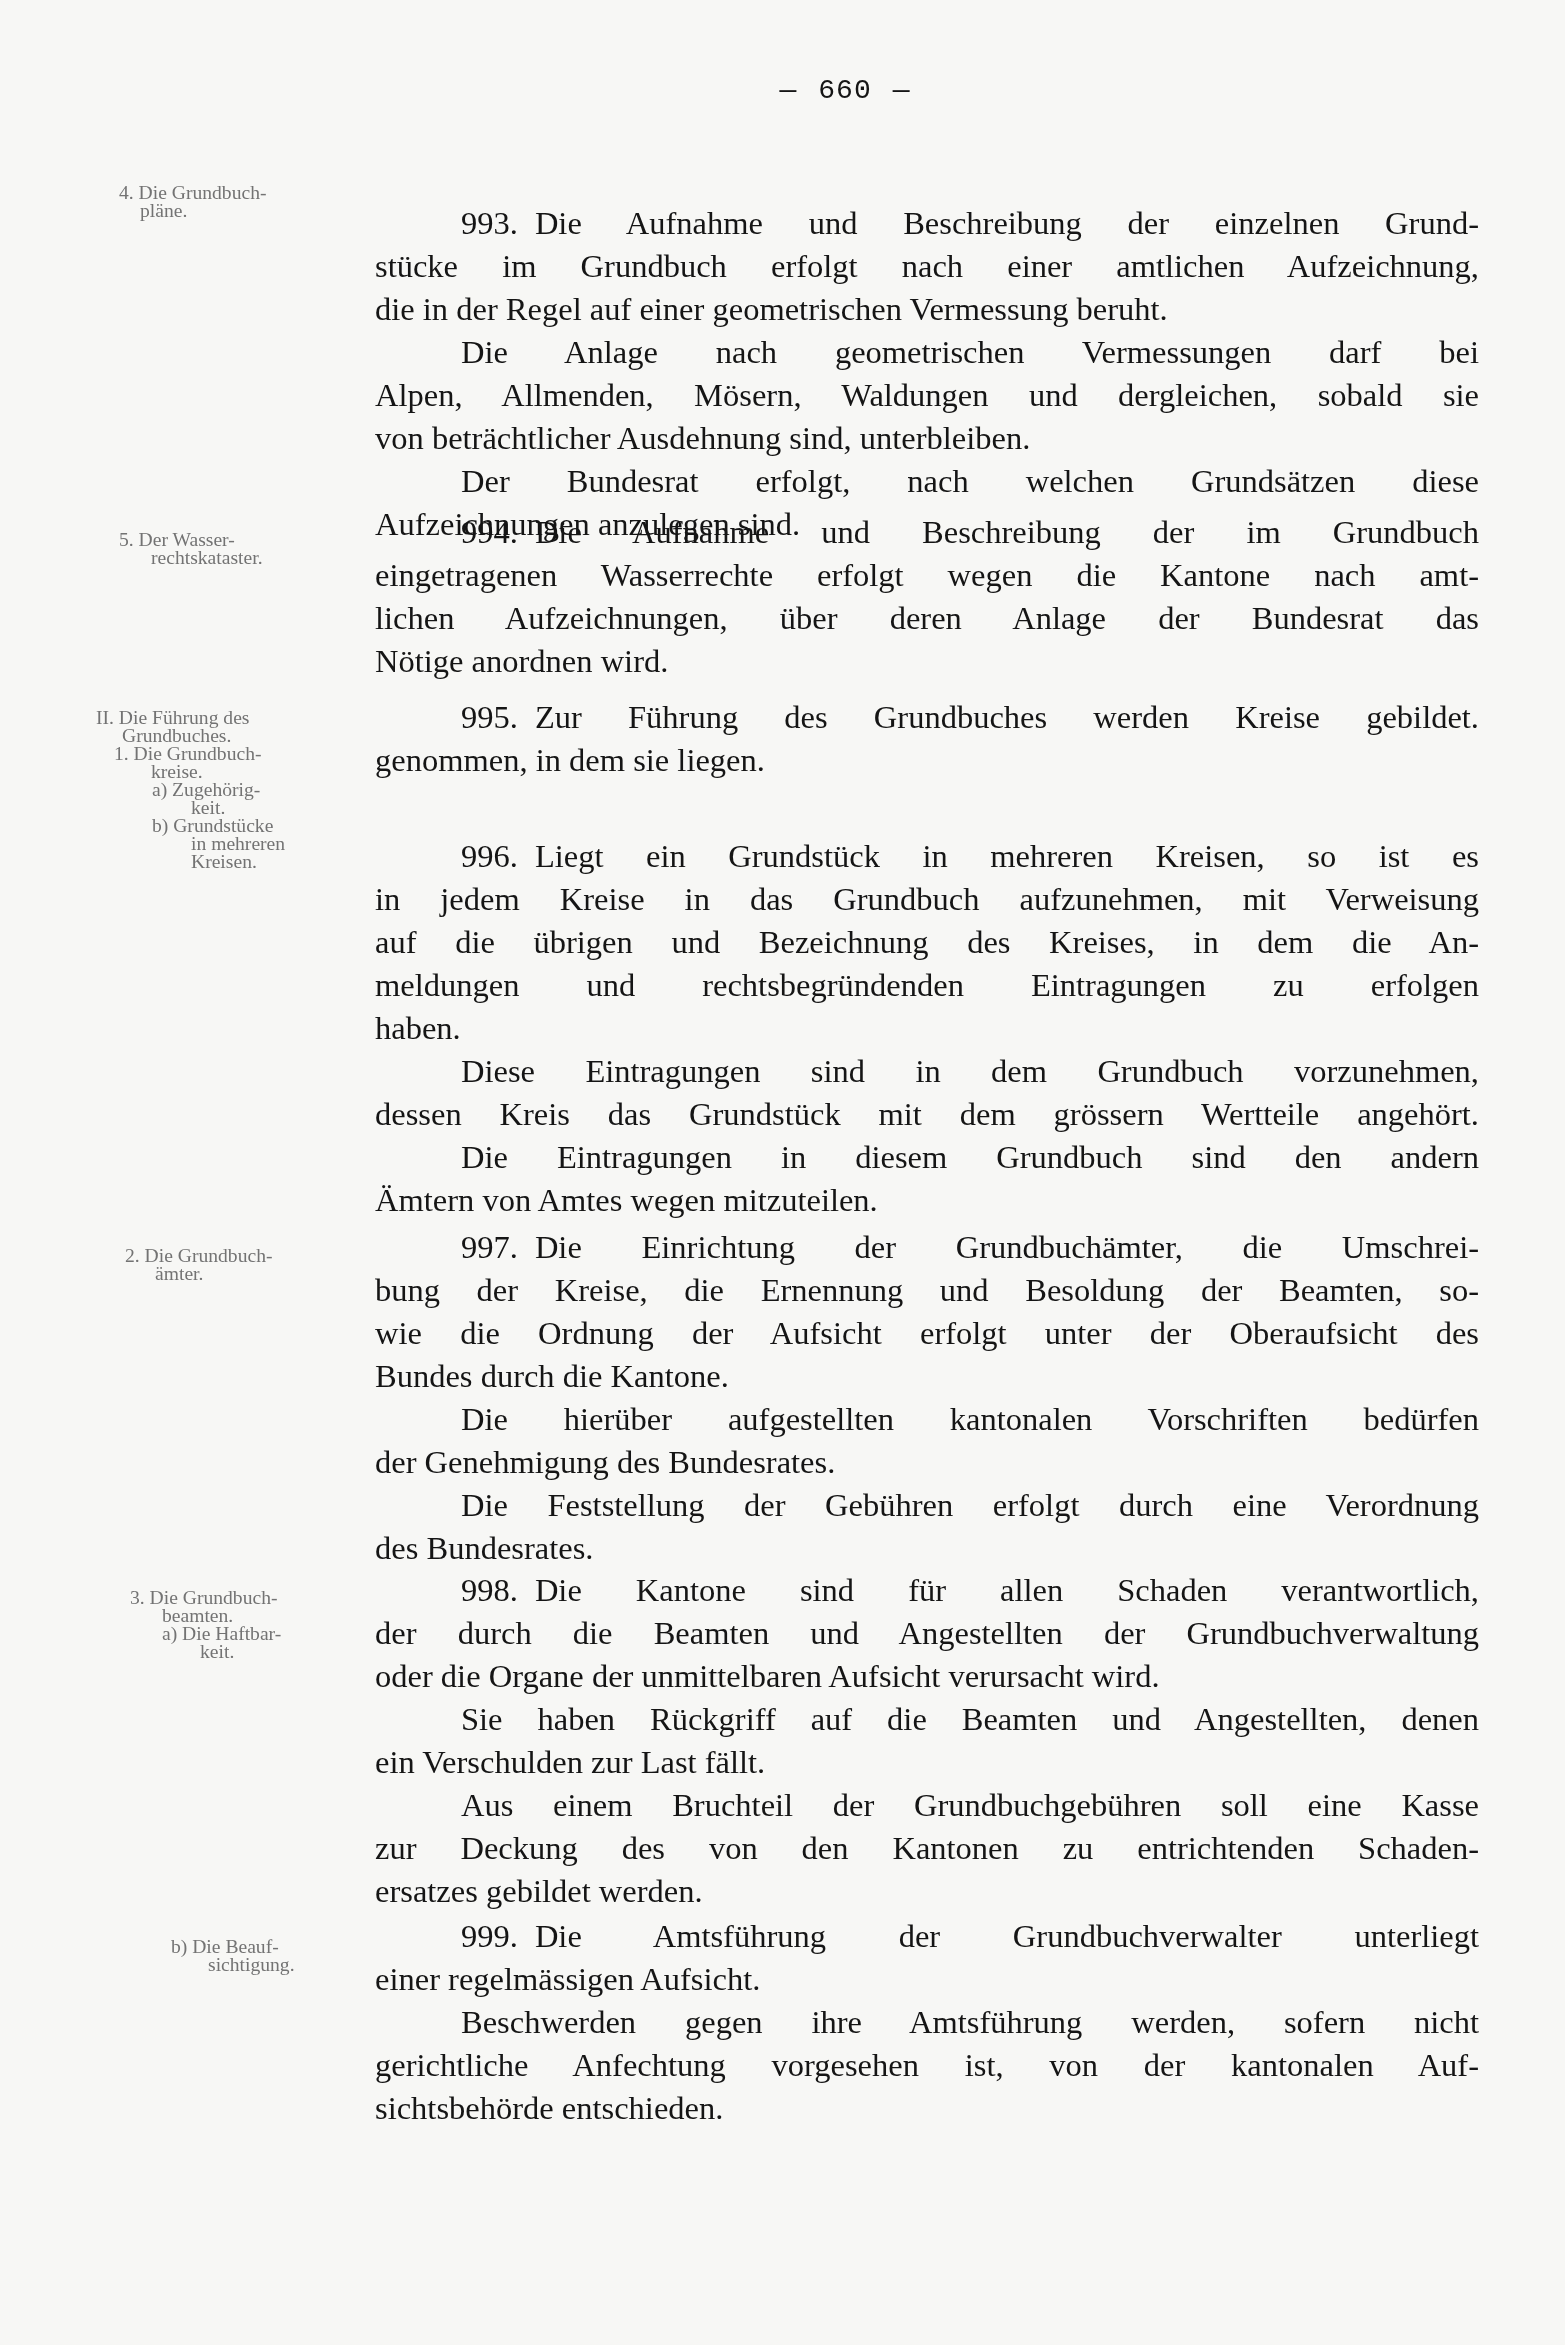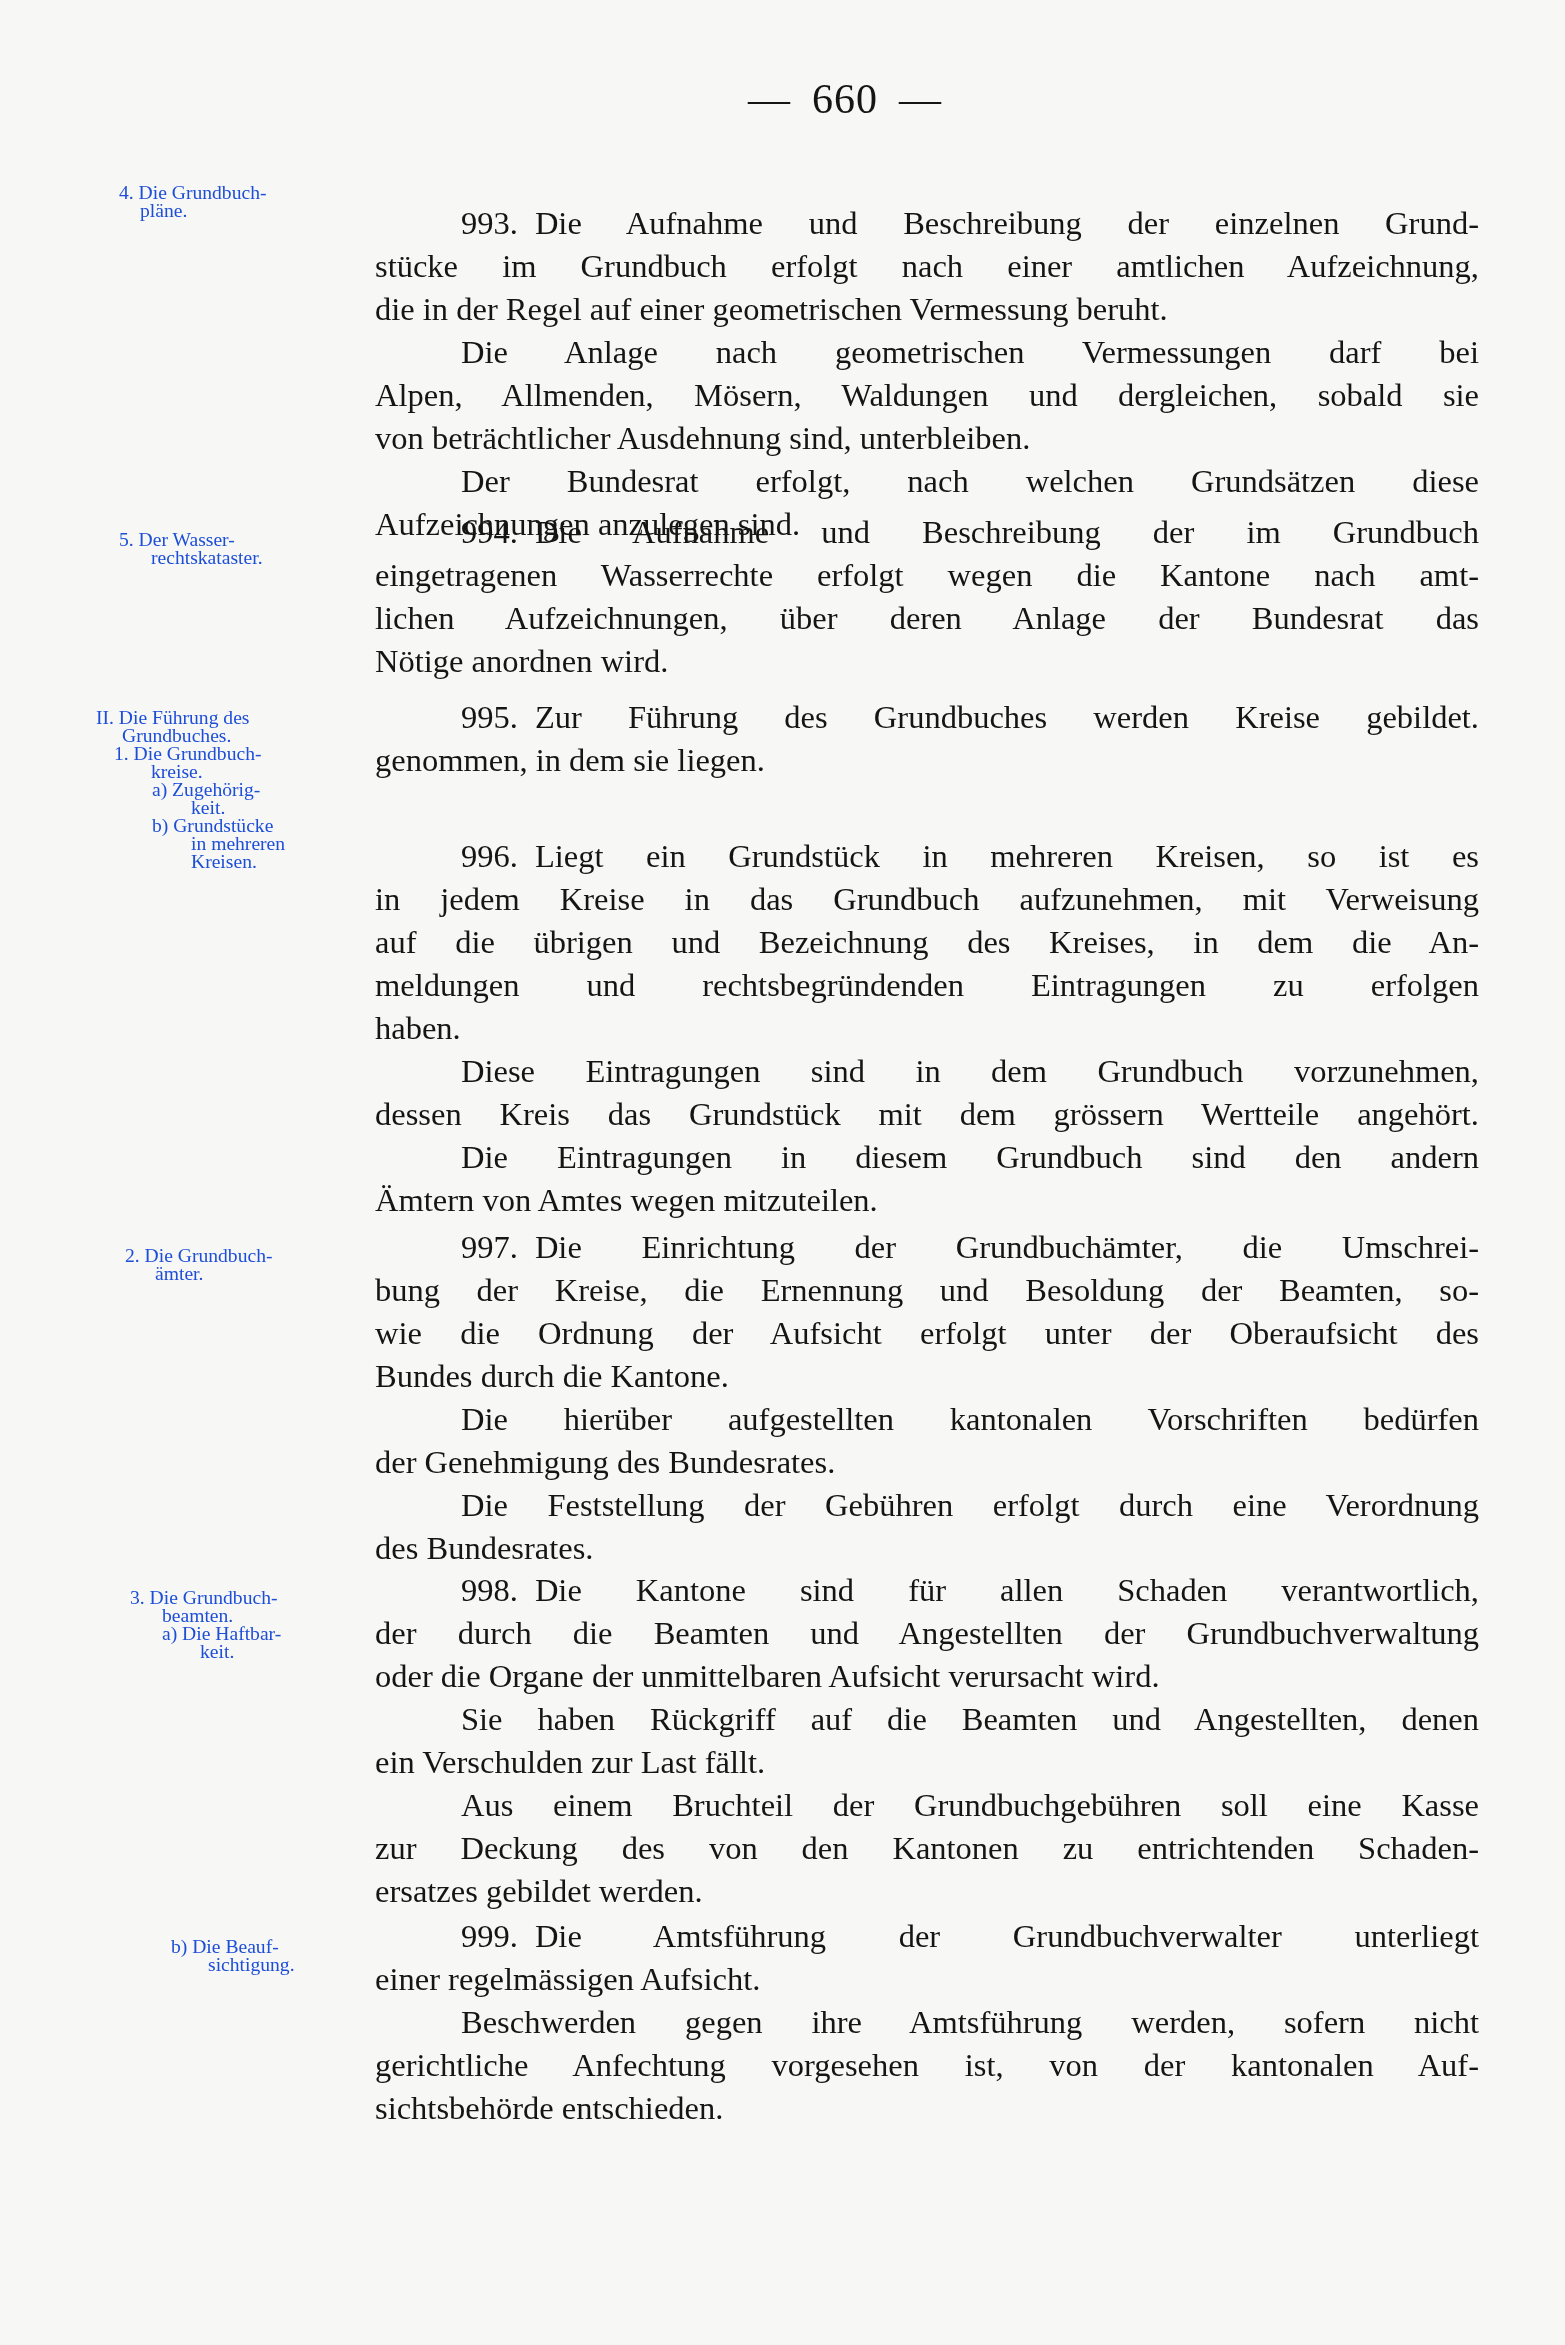--- a/index.html
+++ b/index.html
@@ -20,33 +20,34 @@
       left: 0; top: 0;
       width: 1566px; height: 2346px;
       background: #f7f7f5;
     }
     .page-number {
       position: absolute;
       top: 75px;
       left: 0;
       width: 1566px;
       text-align: center;
-      font-size: 42px;
+      font-size: 28px;
       letter-spacing: 1px;
       padding-left: 124px;
       box-sizing: border-box;
+      font-family: Liberation Mono, monospace;
     }
     .page-number .dash { margin: 0 21px; }
 
     .margin-note {
       position: absolute;
       font-size: 19.6px;
       line-height: 18px;
       width: 249px;
-      color: #1d4ed8;
+      color: #737373;
     }
     .margin-note .ln { display: block; white-space: nowrap; }
 
     .section {
       position: absolute;
       left: 375px;
       width: 1104px;
       font-size: 32.5px;
       line-height: 43px;
       transform-origin: left top;

